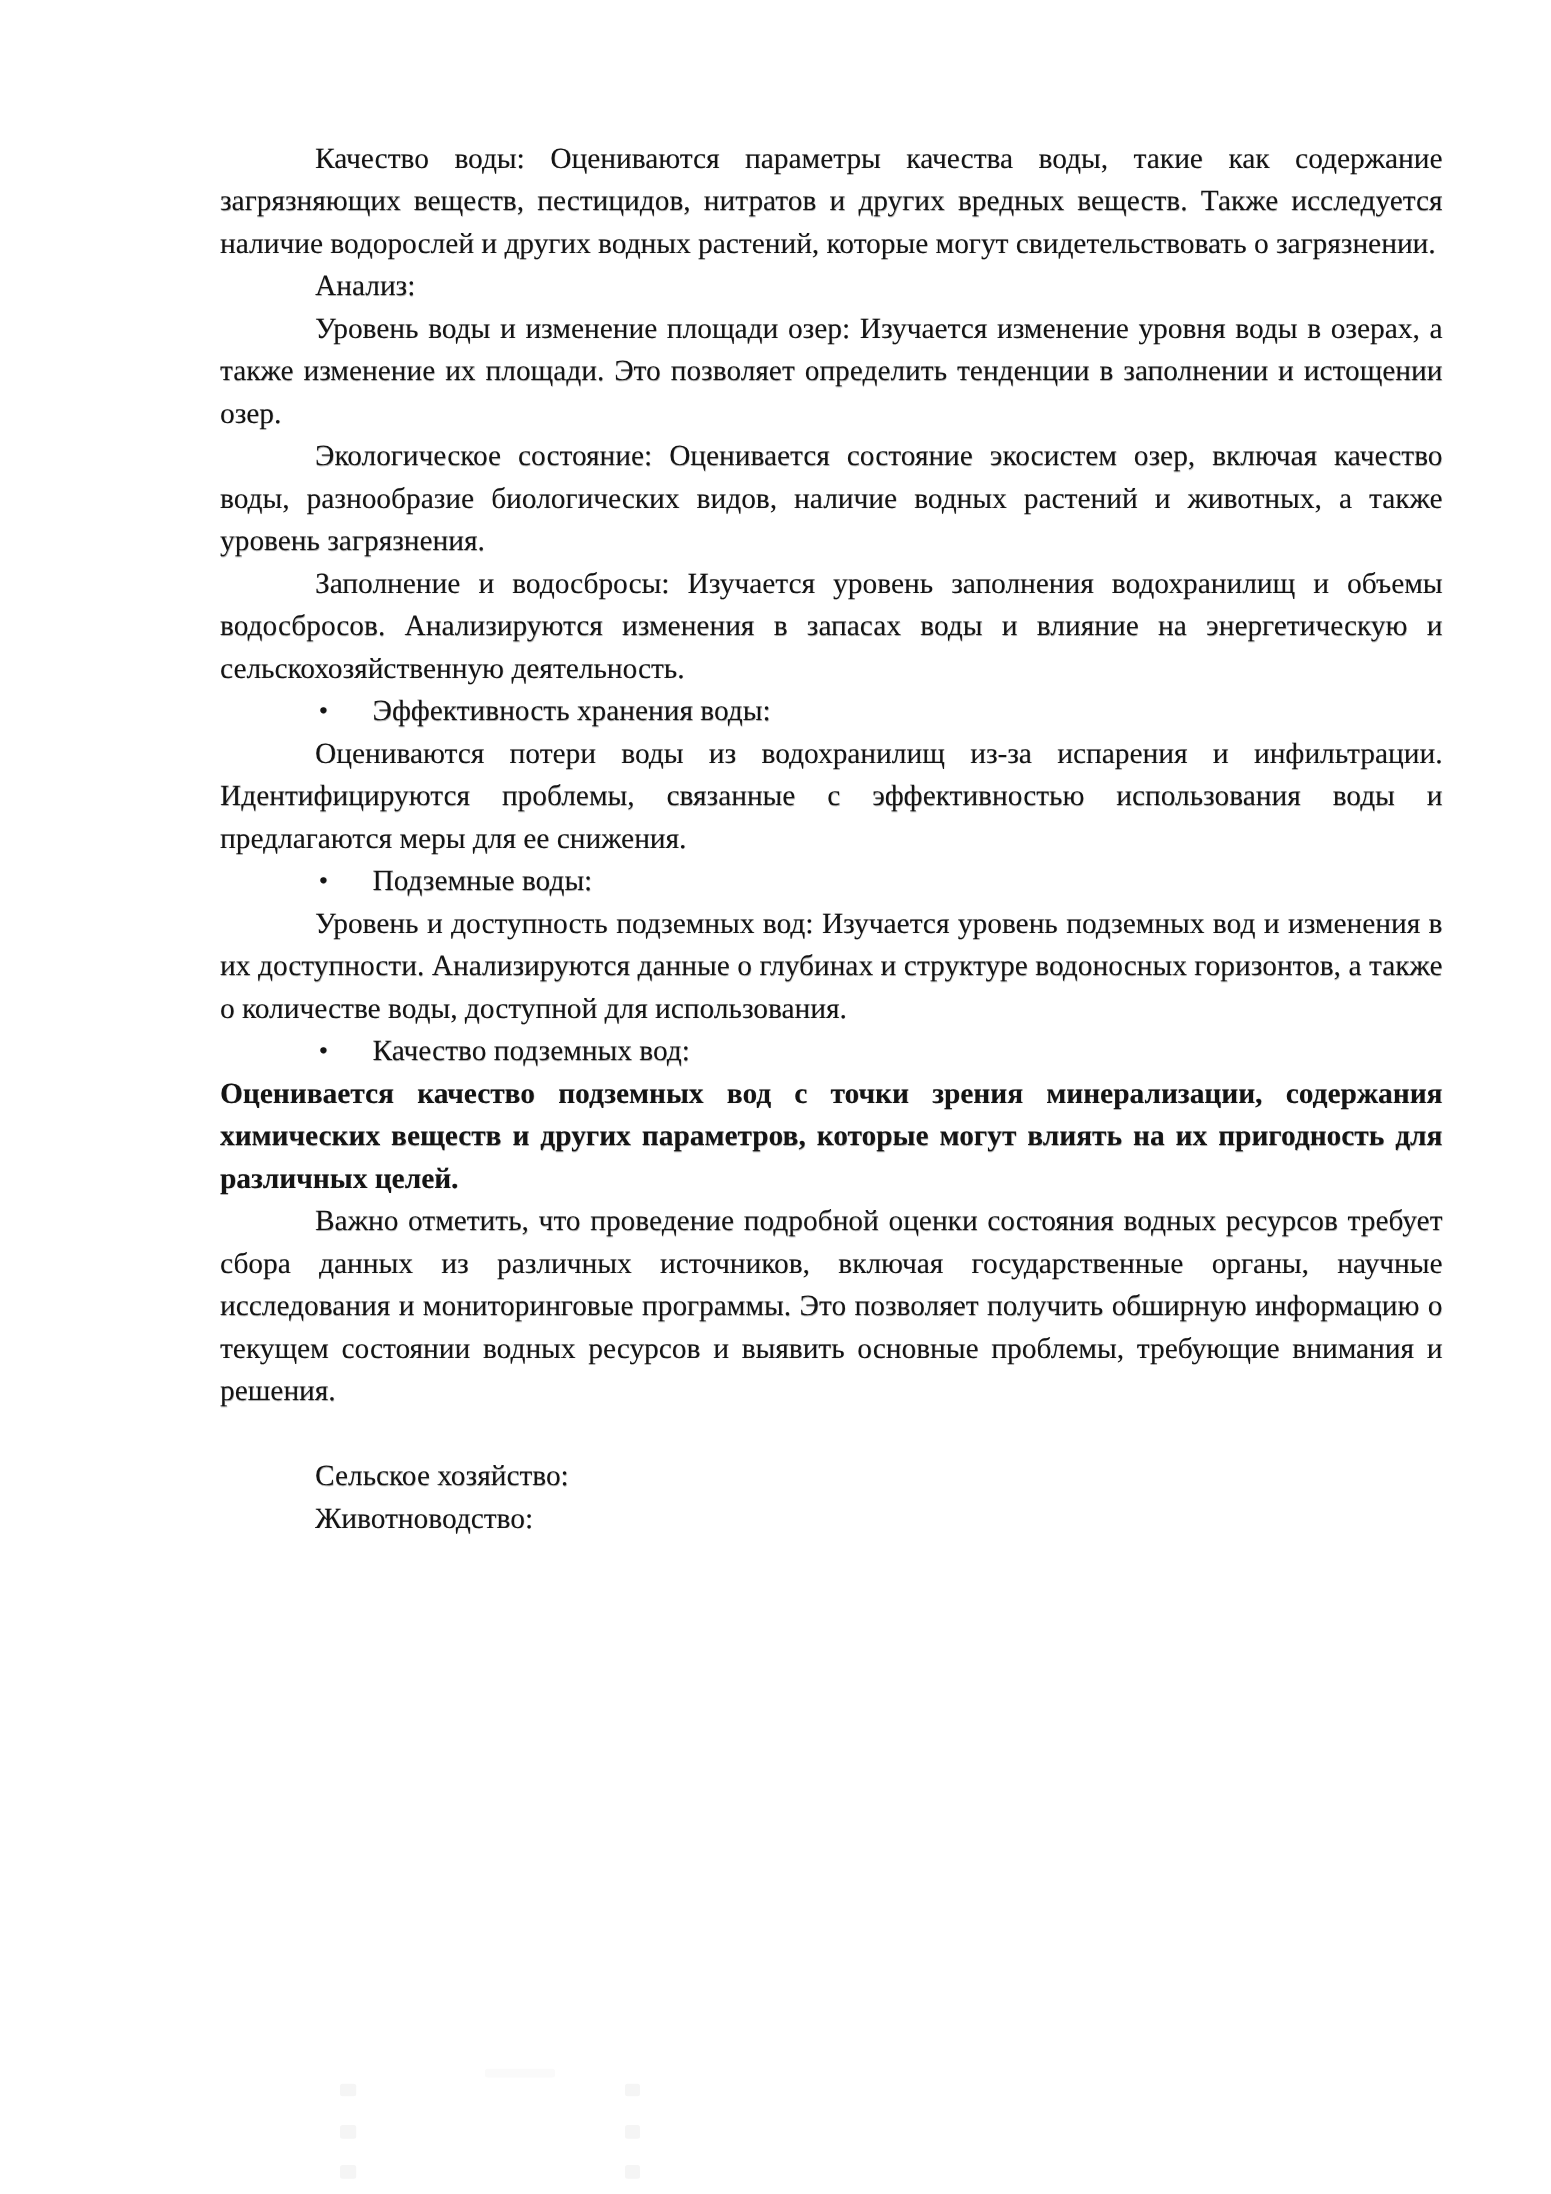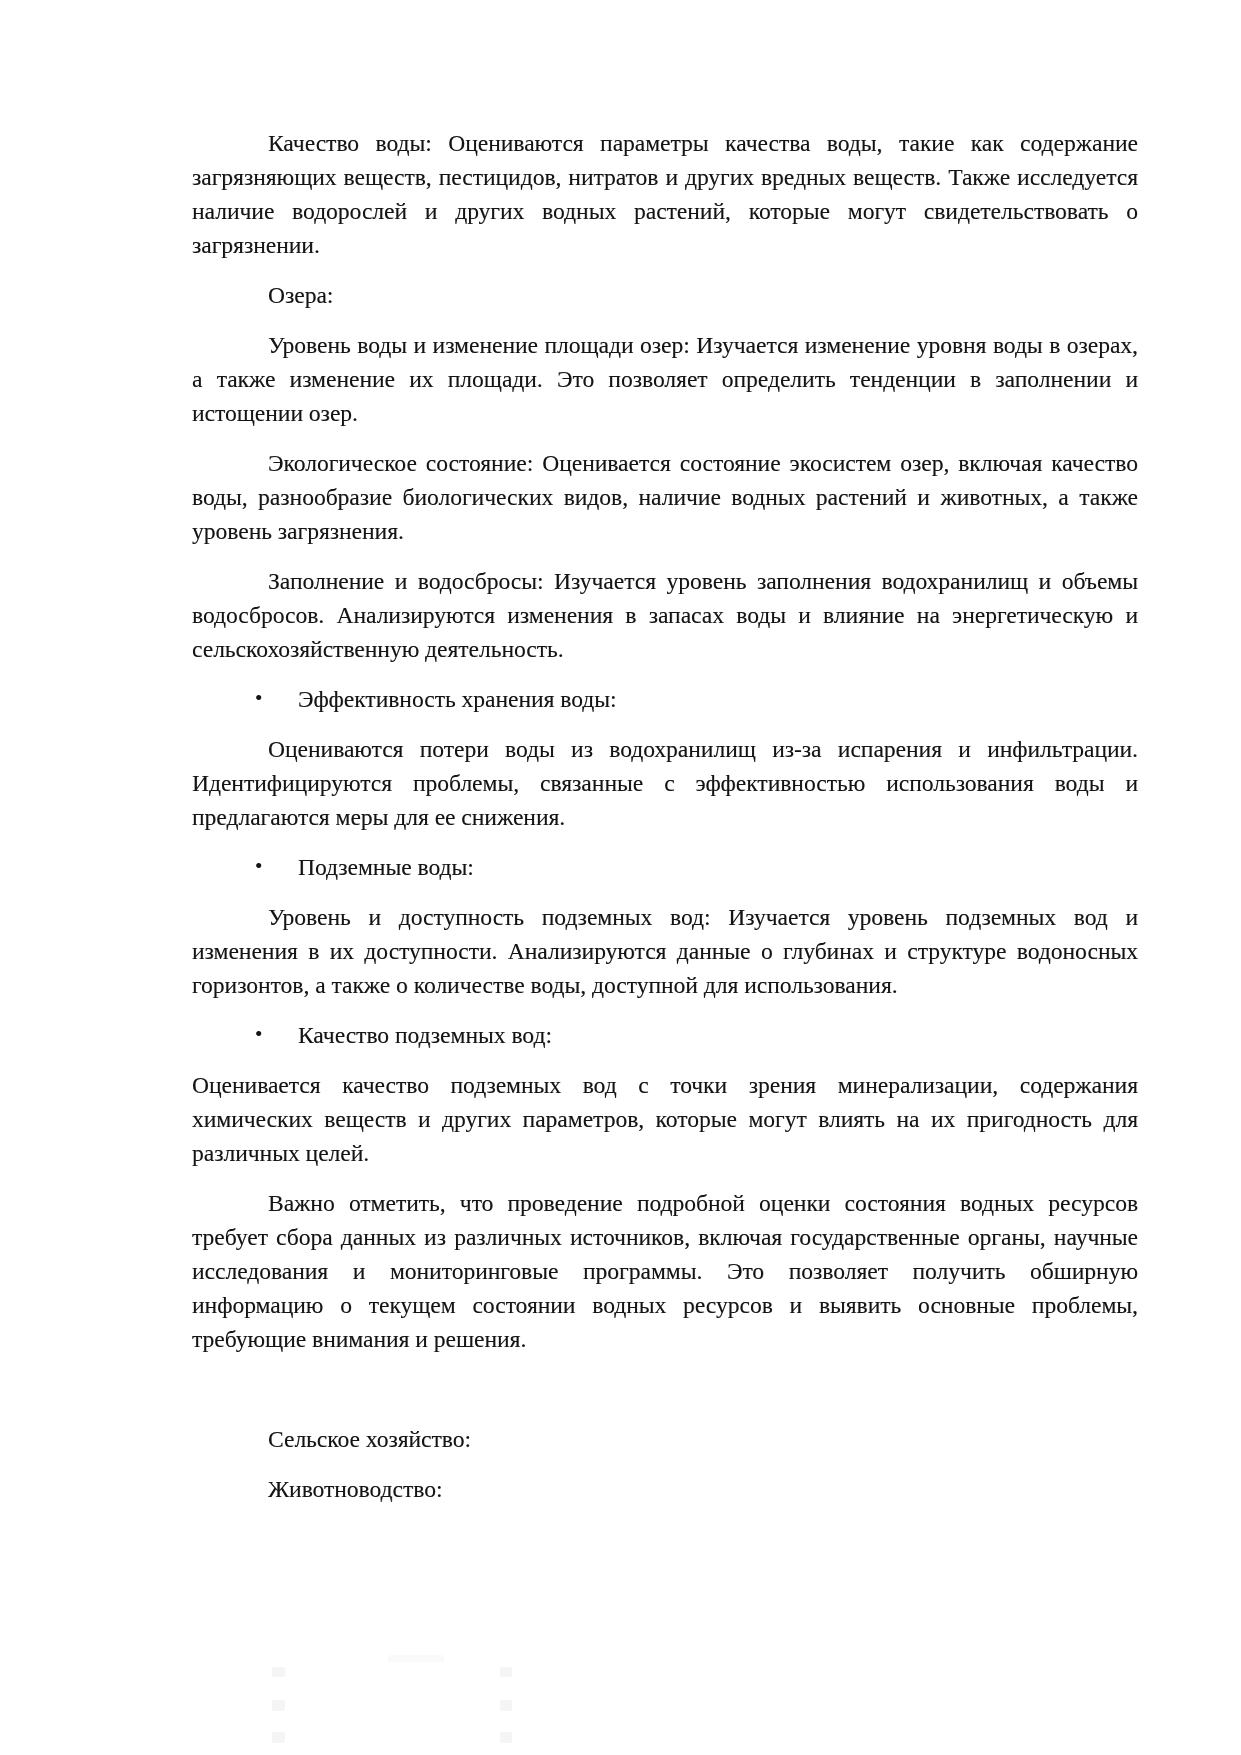--- a/index.html
+++ b/index.html
@@ -27,25 +27,26 @@
     top: 0;
     width: 978px;
     padding-top: 110px;
     color: #141414;
     font-size: 23.5px;
     line-height: 34px;
     text-align: justify;
     text-shadow: 0.3px 0.4px 0.6px rgba(0,0,0,0.35);
   }
   .para {
-    margin: 16px;
+    margin: 0;
     text-indent: 76px;
   }
   .para.noindent {
     text-indent: 0;
+    font-weight: bold;
   }
   .bullet-item {
     position: relative;
     margin: 0;
     padding-left: 122px;
     text-align: left;
   }
   .bullet-glyph {
     position: absolute;
     left: 79px;
@@ -68,21 +69,21 @@
   .a5 { left: 500px; top: 1700px; width: 12px; height: 11px; }
   .a6 { left: 500px; top: 1732px; width: 12px; height: 11px; }
   .a7 { left: 388px; top: 1655px; width: 56px; height: 7px; background:#fafafa; }
 </style>
 </head>
 <body>
 
 <div class="page">
   <div class="text-block" id="doc">
       <div class="para">Качество воды: Оцениваются параметры качества воды, такие как содержание загрязняющих веществ, пестицидов, нитратов и других вредных веществ. Также исследуется наличие водорослей и других водных растений, которые могут свидетельствовать о загрязнении.</div>
-      <div class="para">Озера:</div>
+      <div class="para">Анализ:</div>
       <div class="para">Уровень воды и изменение площади озер: Изучается изменение уровня воды в озерах, а также изменение их площади. Это позволяет определить тенденции в заполнении и истощении озер.</div>
       <div class="para">Экологическое состояние: Оценивается состояние экосистем озер, включая качество воды, разнообразие биологических видов, наличие водных растений и животных, а также уровень загрязнения.</div>
       <div class="para">Заполнение и водосбросы: Изучается уровень заполнения водохранилищ и объемы водосбросов. Анализируются изменения в запасах воды и влияние на энергетическую и сельскохозяйственную деятельность.</div>
       <div class="bullet-item"><span class="bullet-glyph">•</span><span>Эффективность хранения воды:</span></div>
       <div class="para">Оцениваются потери воды из водохранилищ из-за испарения и инфильтрации. Идентифицируются проблемы, связанные с эффективностью использования воды и предлагаются меры для ее снижения.</div>
       <div class="bullet-item"><span class="bullet-glyph">•</span><span>Подземные воды:</span></div>
       <div class="para">Уровень и доступность подземных вод: Изучается уровень подземных вод и изменения в их доступности. Анализируются данные о глубинах и структуре водоносных горизонтов, а также о количестве воды, доступной для использования.</div>
       <div class="bullet-item"><span class="bullet-glyph">•</span><span>Качество подземных вод:</span></div>
       <div class="para noindent">Оценивается качество подземных вод с точки зрения минерализации, содержания химических веществ и других параметров, которые могут влиять на их пригодность для различных целей.</div>
       <div class="para">Важно отметить, что проведение подробной оценки состояния водных ресурсов требует сбора данных из различных источников, включая государственные органы, научные исследования и мониторинговые программы. Это позволяет получить обширную информацию о текущем состоянии водных ресурсов и выявить основные проблемы, требующие внимания и решения.</div>

